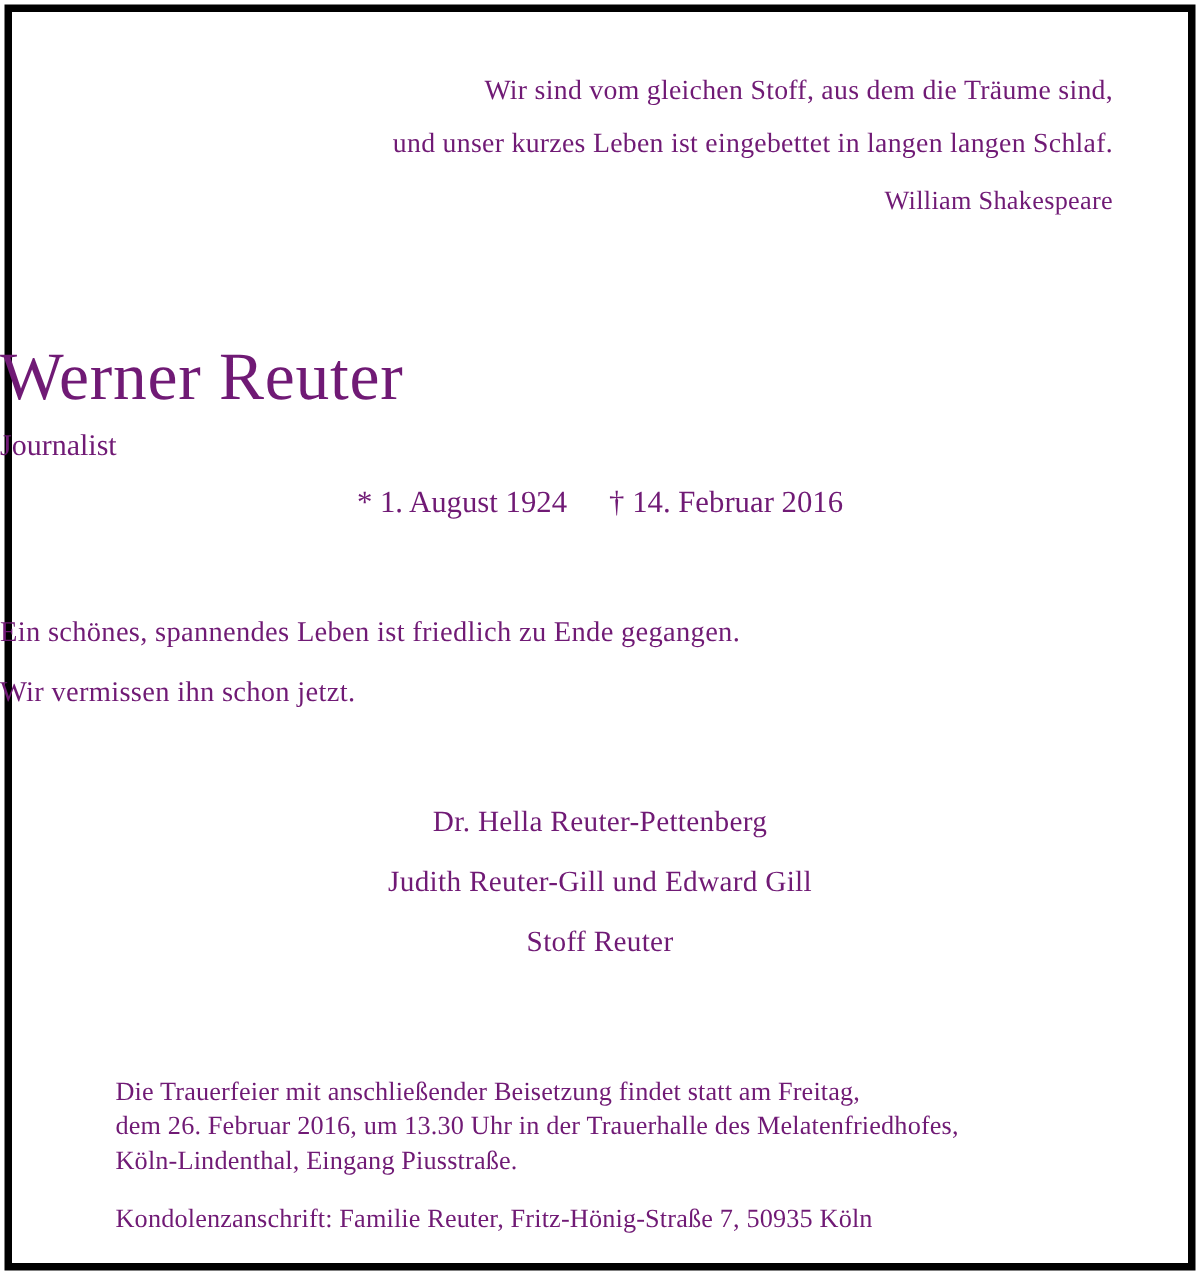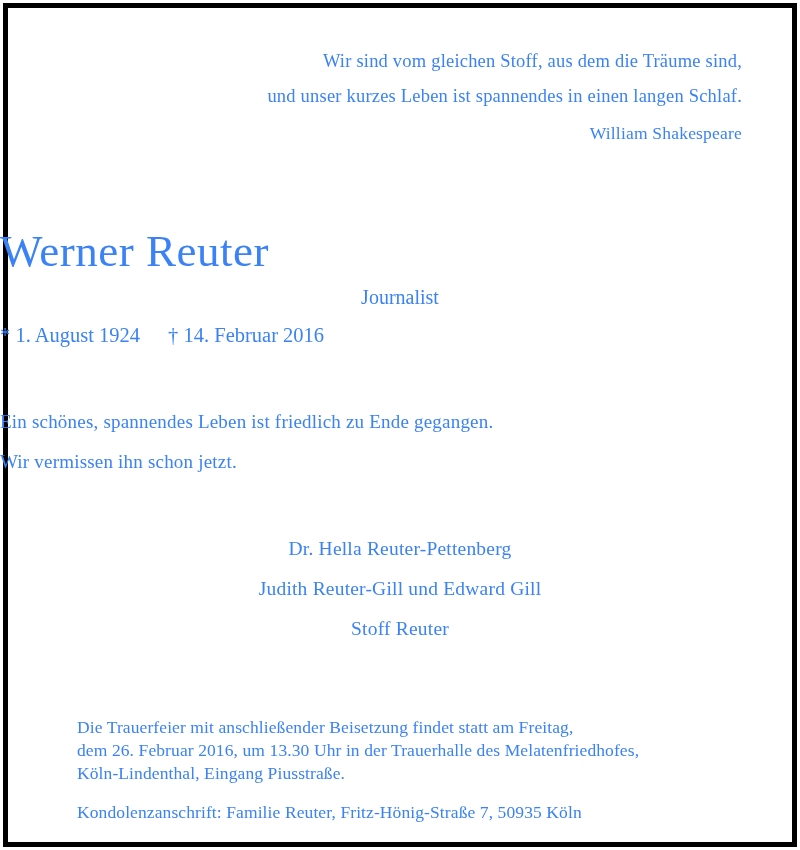--- a/index.html
+++ b/index.html
@@ -7,21 +7,21 @@
     margin: 0;
     padding: 0;
     background: #ffffff;
   }
   .page {
     position: relative;
     width: 800px;
     height: 850px;
     background: #ffffff;
     font-family: "Liberation Serif", "DejaVu Serif", serif;
-    color: #3b82f6;
+    color: #701a75;
     overflow: hidden;
   }
   
   .frame {
     position: absolute;
     top: 3px; left: 3px; right: 3px; bottom: 3px;
     border: 5px solid #000000;
     pointer-events: none;
   }
 
@@ -53,29 +53,30 @@
     font-size: 45px;
     font-weight: normal;
     line-height: 54px;
     letter-spacing: 0.5px;
   }
   .profession {
     position: absolute;
     top: 284px;
     left: 0;
     width: 100%;
-    text-align: center;
+    text-align: left;
     font-size: 20px;
     line-height: 26px;
   }
   .dates {
     position: absolute;
     top: 321px;
     left: 0;
     width: 100%;
+    text-align: center;
     font-size: 20.5px;
     line-height: 28px;
     white-space: nowrap;
   }
   .dates .death {
     margin-left: 28px;
   }
 
   
   .message {
@@ -120,21 +121,21 @@
 </style>
 </head>
 <body>
 
 <div class="page">
 
   <div class="frame"></div>
 
   <div class="quote-block">
     <div class="quote-line">Wir sind vom gleichen Stoff, aus dem die Träume sind,</div>
-    <div class="quote-line">und unser kurzes Leben ist spannendes in einen langen Schlaf.</div>
+    <div class="quote-line">und unser kurzes Leben ist eingebettet in langen langen Schlaf.</div>
     <div class="quote-attribution">William Shakespeare</div>
   </div>
 
   <h1 class="name">Werner Reuter</h1>
 
   <div class="profession">Journalist</div>
 
   <div class="dates">
     <span class="birth">* 1. August 1924</span><span class="death">† 14. Februar 2016</span>
   </div>

